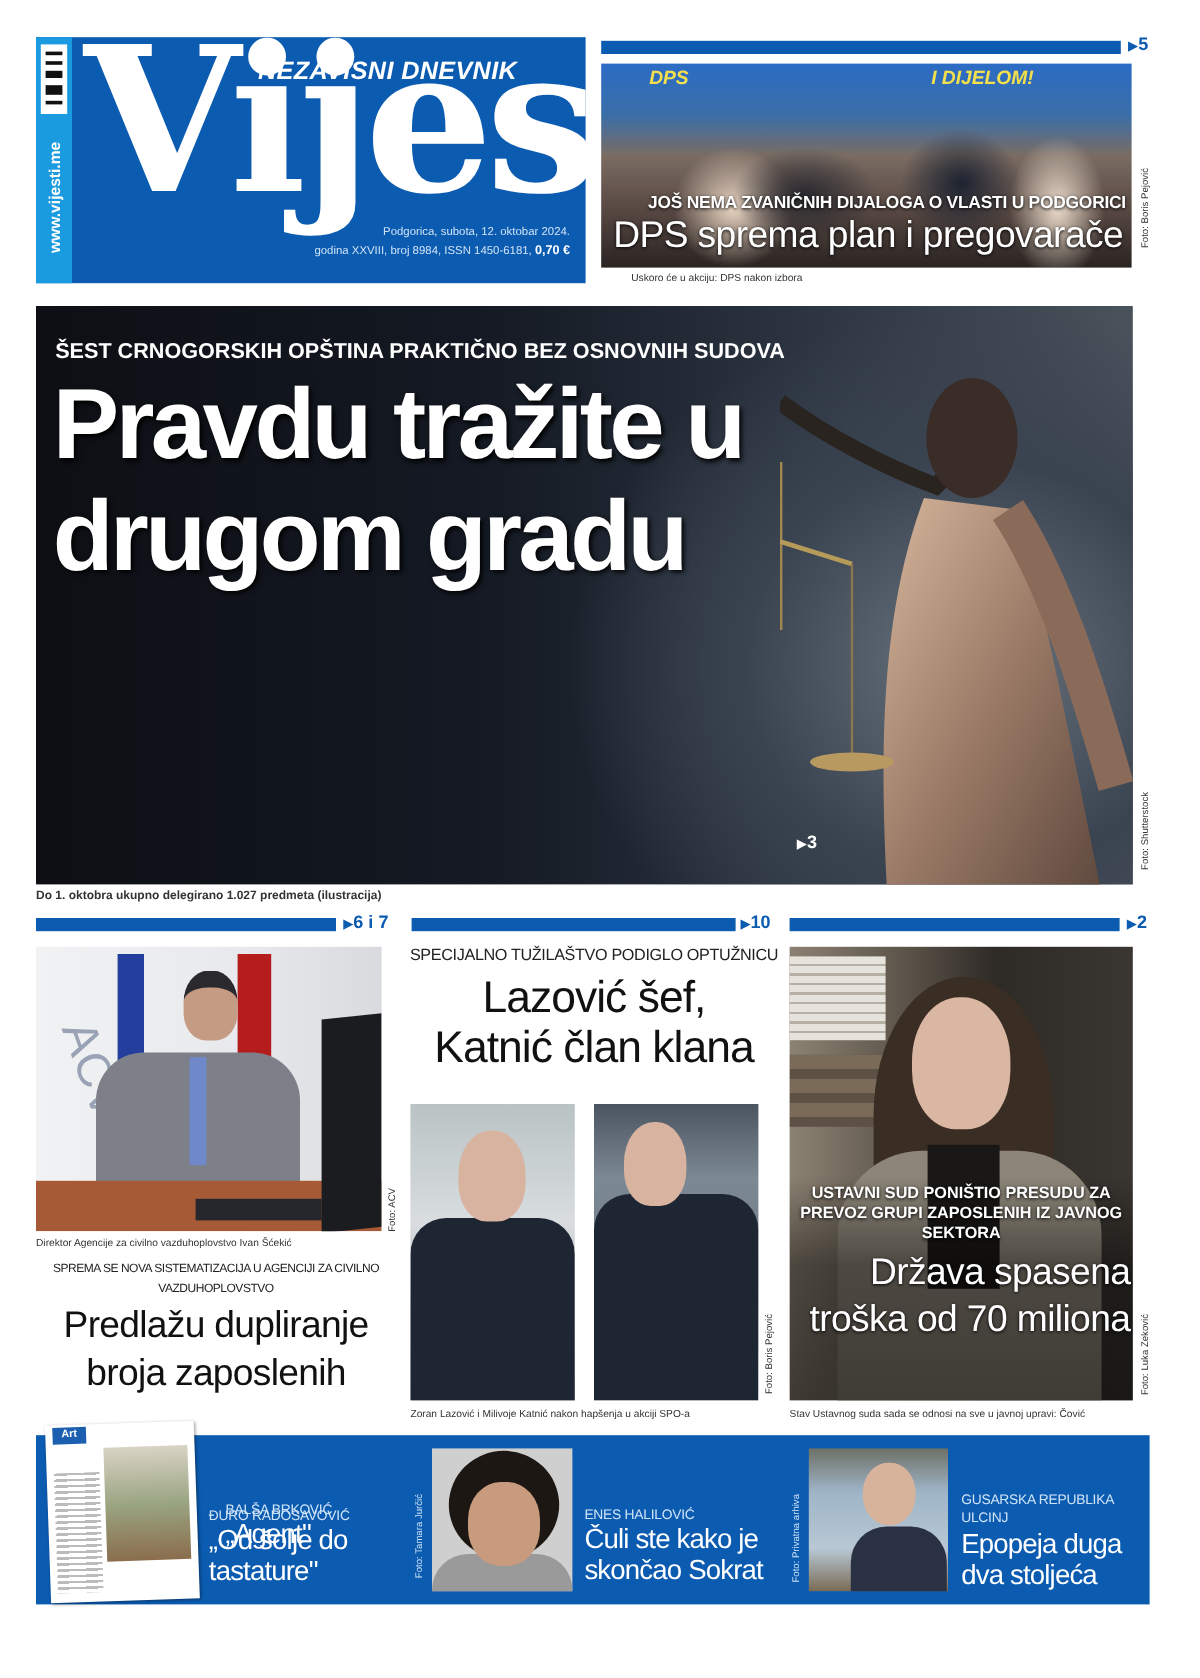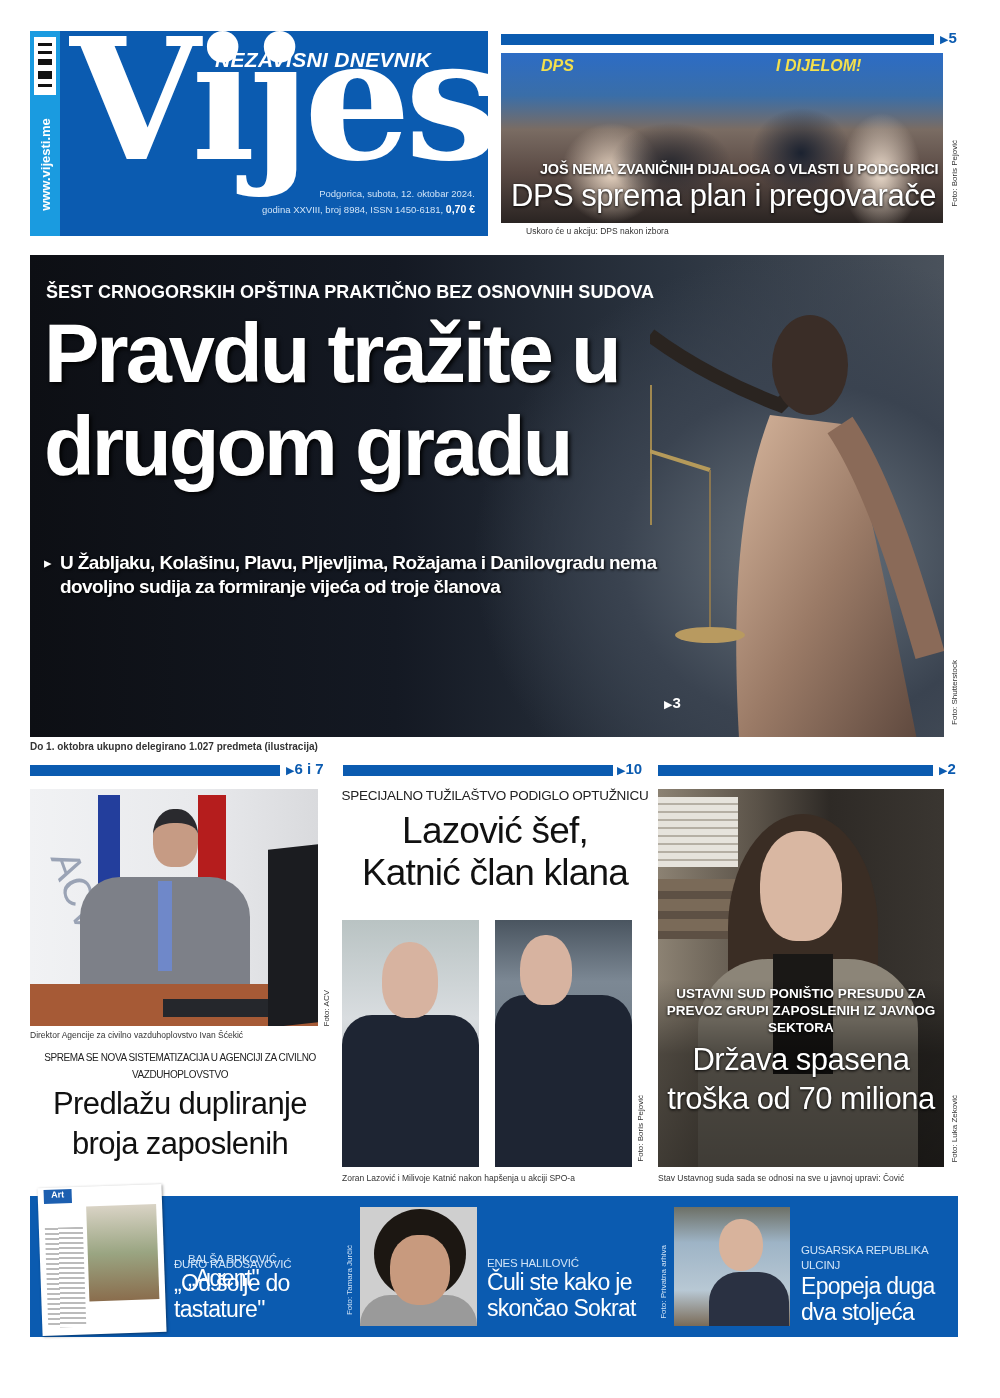--- a/index.html
+++ b/index.html
@@ -76,21 +76,21 @@
 
   .drz-photo { left: 658px; top: 789px; width: 286px; height: 378px;
       background: linear-gradient(90deg, #8c8273 0%, #5a5248 35%, #2e2a26 60%, #3a3631 100%); }
   .drz-photo .books { position:absolute; left:0; top:8px; width:80px; height:70px; background: repeating-linear-gradient(180deg, #e6e3dc 0 6px, #b5afa4 6px 8px); }
   .drz-photo .shelf { position:absolute; left:0; top:90px; width:100px; height:60px; background: repeating-linear-gradient(180deg, #7a6a58 0 12px, #5d5044 12px 20px); }
   .drz-photo .hair { position:absolute; left:70px; top:25px; width:150px; height:230px; background:#3a2d24; border-radius: 50% 50% 30% 30%; }
   .drz-photo .face { position:absolute; left:102px; top:42px; width:82px; height:110px; background:#d9b7a2; border-radius: 48% 48% 44% 44%; }
   .drz-photo .jacket { position:absolute; left:40px; top:170px; width:220px; height:210px; background:#8c8578; border-radius: 70px 70px 0 0; }
   .drz-photo .top { position:absolute; left:115px; top:165px; width:60px; height:120px; background:#1a1816; }
   .drz-kicker { left: 660px; top: 985px; width: 282px; text-align: center; color: #fff; font-weight: bold; font-size: 13.5px; line-height: 17px; text-shadow: 0 1px 3px #000; }
-  .drz-head { left: 660px; top: 1040px; width: 282px; text-align: center; color: #fff; font-size: 31px; line-height: 39px; letter-spacing: -0.5px; text-shadow: 0 1px 3px #000; }
+  .drz-head { left: 660px; top: 1040px; width: 282px; text-align: right; color: #fff; font-size: 31px; line-height: 39px; letter-spacing: -0.5px; text-shadow: 0 1px 3px #000; }
   .drz-caption { left: 658px; top: 1173px; font-size: 8.5px; color: #333; }
 
   
   .band { left: 30px; top: 1196px; width: 928px; height: 141px; background: #0b5bb0; }
   .art-thumb { left: 40px; top: 1186px; width: 124px; height: 148px; background: #fff; transform: rotate(-2deg); box-shadow: 1px 1px 3px rgba(0,0,0,.4); overflow:hidden; }
   .art-thumb .tag { position:absolute; left:6px; top:2px; width:28px; height:14px; background:#1c5fb0; color:#fff; font-size:9px; font-weight:bold; text-align:center; }
   .art-thumb .lines { position:absolute; left:6px; top:40px; width:38px; height:100px; background: repeating-linear-gradient(180deg, #bbb 0 2px, #fff 2px 5px); }
   .art-thumb .art { position:absolute; left:48px; top:20px; width:70px; height:95px; background: linear-gradient(180deg, #d9d3c5 0%, #9aa582 50%, #8a6d4d 100%); }
   .band-kicker { color: #cfe3f7; font-size: 11.5px; text-transform: uppercase; letter-spacing: -0.2px; }
   .band-head { color: #fff; font-size: 23px; line-height: 26px; letter-spacing: -0.7px; }
@@ -156,21 +156,20 @@
     <line x1="60" y1="175" x2="60" y2="335" stroke="#8a7650" stroke-width="2"></line>
     <ellipse cx="60" cy="340" rx="35" ry="8" fill="#b89a60"></ellipse>
   </svg>
 </div>
 <div class="abs lead-kicker">ŠEST CRNOGORSKIH OPŠTINA PRAKTIČNO BEZ OSNOVNIH SUDOVA</div>
 <div class="abs lead-head">
   <div>Pravdu tražite u</div>
   <div>drugom gradu</div>
 </div>
 <ul class="abs lead-bullets">
-  <li>U Žabljaku, Kolašinu, Plavu, Pljevljima, Rožajama i Danilovgradu nema dovoljno sudija za formiranje vijeća od troje članova</li>
 </ul>
 <div class="abs lead-page"><span style="font-size:11px">▶</span><span>3</span></div>
 <div class="abs lead-caption">Do 1. oktobra ukupno delegirano 1.027 predmeta (ilustracija)</div>
 <div class="abs credit-v" style="left:950px; top:660px;">Foto: Shutterstock</div>
 
 <div class="abs rule" style="left:30px; top:765px; width:250px;"></div>
 <div class="abs rule-ref" style="left:286px; top:760px;"><span class="tri">▶</span><span>6 i 7</span></div>
 <div class="abs rule" style="left:343px; top:765px; width:270px;"></div>
 <div class="abs rule-ref" style="left:617px; top:760px;"><span class="tri">▶</span><span>10</span></div>
 <div class="abs rule" style="left:658px; top:765px; width:275px;"></div>

